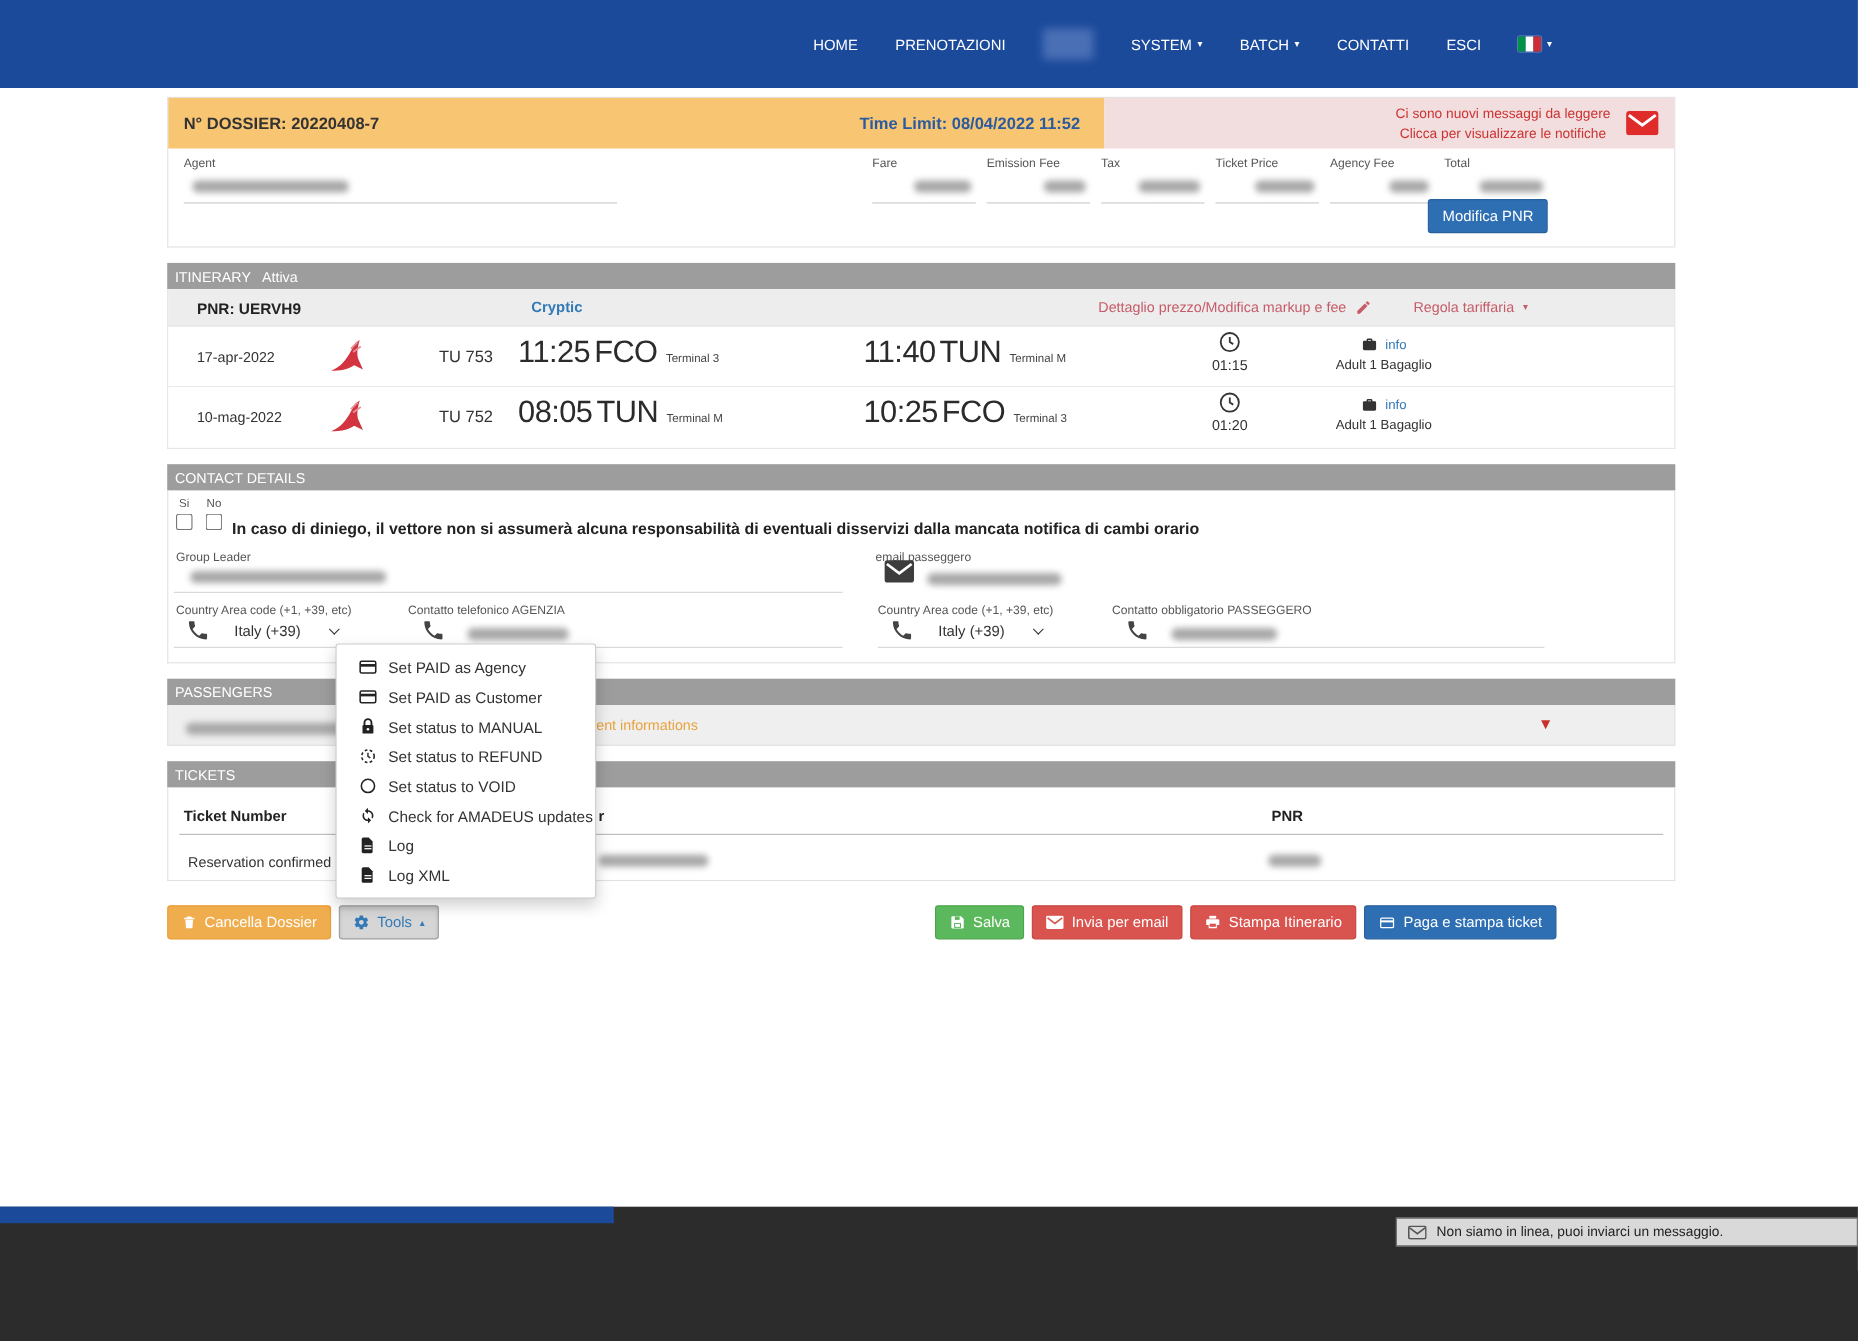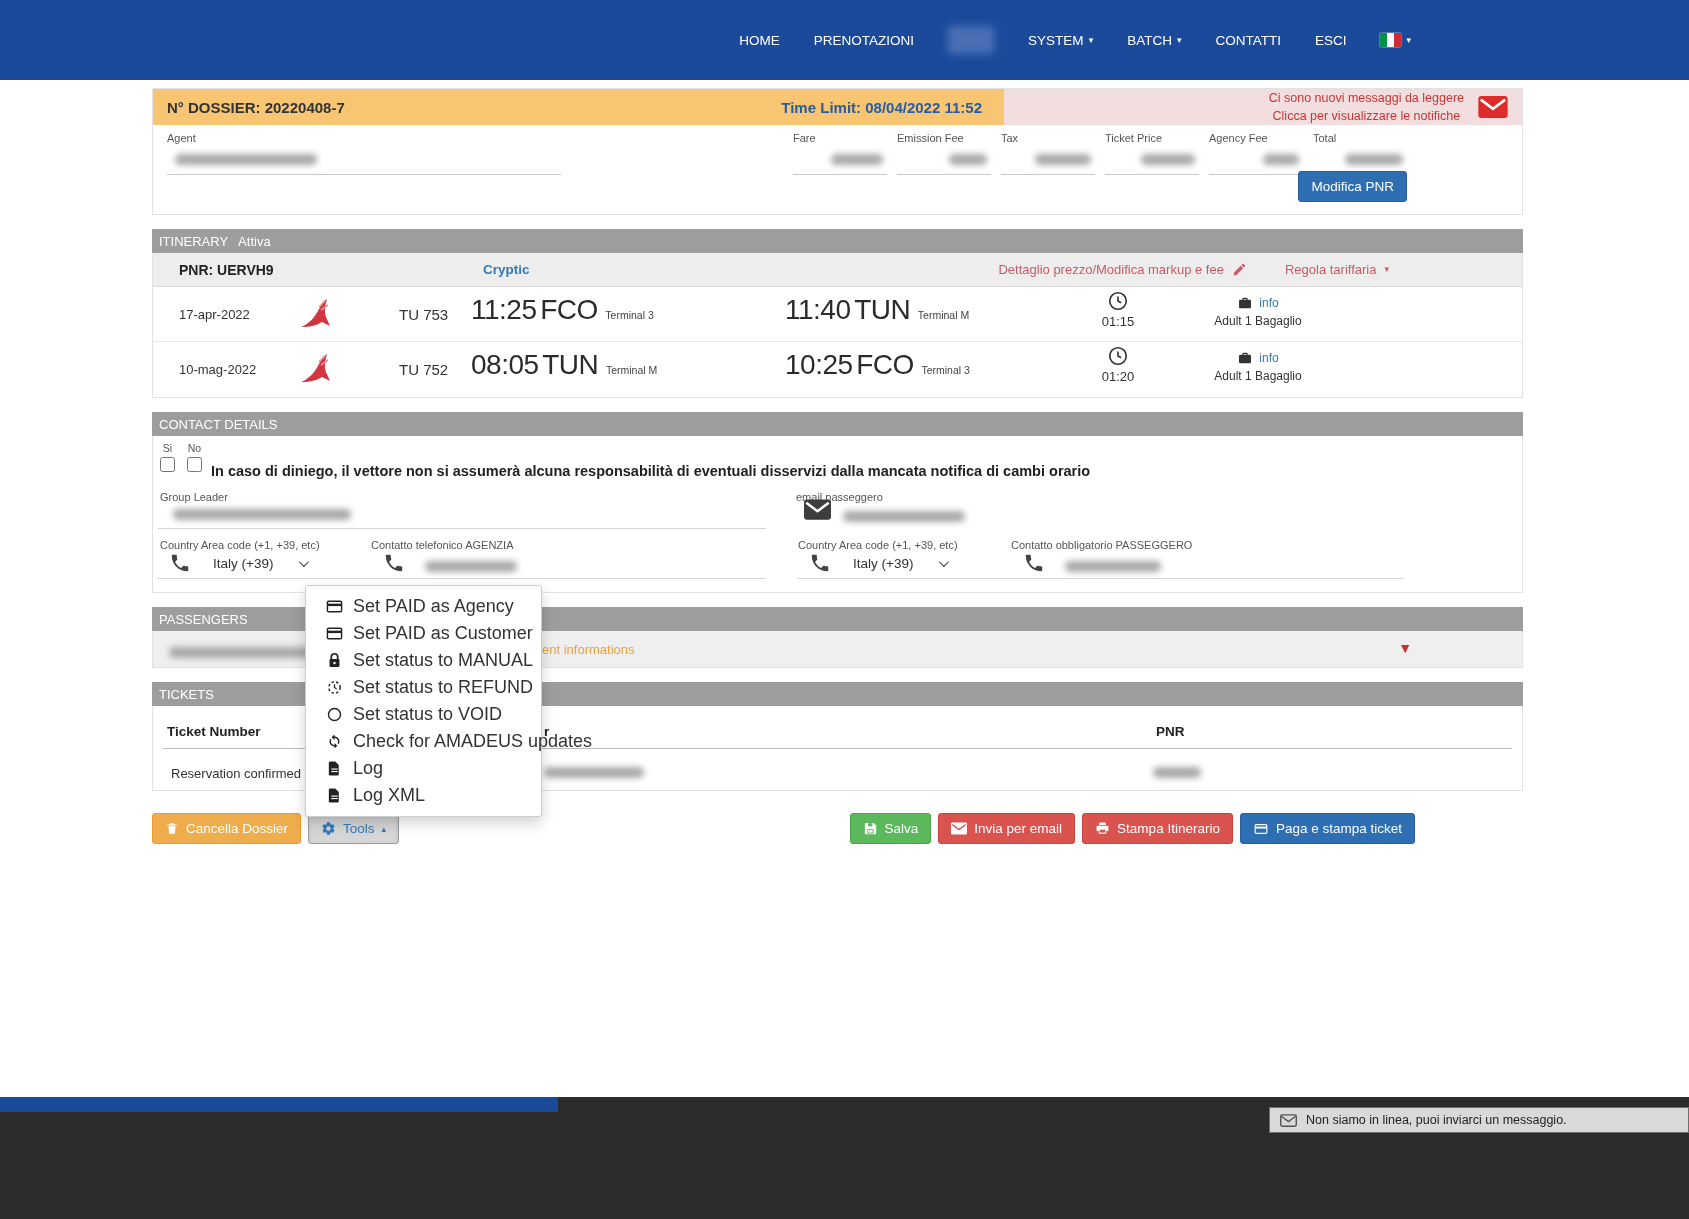--- a/index.html
+++ b/index.html
@@ -14,21 +14,21 @@
   .caret-dn { font-size:9px; line-height:1; }
   .nav-redact { width:46px; height:28px; background:#486fb500; background:#4a6fb5; border-radius:2px; filter:blur(4px); }
   .flag { display:inline-flex; width:21px; height:14px; border-radius:2px; overflow:hidden; box-shadow:0 0 0 1px rgba(255,255,255,.25); }
   .flag i { flex:1; } .flag .g{background:#009246;} .flag .w{background:#fff;} .flag .r{background:#ce2b37;}
 
   
   .content { position:absolute; left:152px; top:88px; width:1371px; }
   .card { background:#fff; border:1px solid #e2e2e2; }
 
   
-  .dossier-head { display:flex; height:36px; }
+  .dossier-head { display:flex; height:46px; }
   .dh-orange { flex:1; background:#f8c573; display:flex; align-items:center; justify-content:space-between; padding:0 22px 0 14px; }
   .dh-num { font-size:15px; font-weight:700; color:#333; }
   .dh-time { font-size:15px; font-weight:700; color:#2a5b9f; }
   .dh-pink { width:518px; background:#f2dede; display:flex; align-items:center; justify-content:flex-end; gap:14px; padding:0 14px; }
   .dh-notice { text-align:center; color:#cc3333; font-size:12.5px; line-height:1.45; }
   .env-red { width:30px; height:22px; }
 
   .dossier-body { position:relative; height:89px; }
   .fld-label { font-size:11px; color:#555; }
   .redact { display:inline-block; height:11px; border-radius:5px; background:#a8a8a8; filter:blur(3px); vertical-align:middle; }
@@ -107,21 +107,21 @@
   .btn-tools { background:#d6d6d6; border:1px solid #9c9c9c; color:#337ab7; box-shadow:inset 0 2px 4px rgba(0,0,0,.12); }
   .right-actions { margin-left:auto; margin-right:108px; display:flex; gap:7px; }
   .btn-green { background:#5cb85c; border:1px solid #4aa54a; }
   .btn-red { background:#d9534f; border:1px solid #c9443f; }
   .caret-up { font-size:9px; }
 
   
   .menu { position:absolute; left:305px; top:585px; width:237px; background:#fff; border:1px solid #ccc;
           border-radius:3px; box-shadow:0 6px 14px rgba(0,0,0,.18); padding:7px 0; z-index:100; }
   .menu li { list-style:none; display:flex; align-items:center; gap:10px; height:27px; padding-left:20px;
-             font-size:18px; color:#333; cursor:pointer; white-space:nowrap; }
+             font-size:14px; color:#333; cursor:pointer; white-space:nowrap; }
   .mi { width:17px; height:17px; flex:0 0 17px; }
 
   
   .footer { position:absolute; left:0; top:1097px; width:1689px; height:122px; background:#2c2c2c; }
   .footer-blue { position:absolute; left:0; top:0; width:558px; height:15px; background:#1b4a9b; }
   .chat { position:absolute; right:0; top:10px; width:420px; height:26px; background:#d9d9d9; border:1px solid #6e6e6e;
           display:flex; align-items:center; gap:9px; padding:0 10px; font-size:12.5px; color:#222; cursor:pointer; }
 
   svg { display:block; }
 </style>

